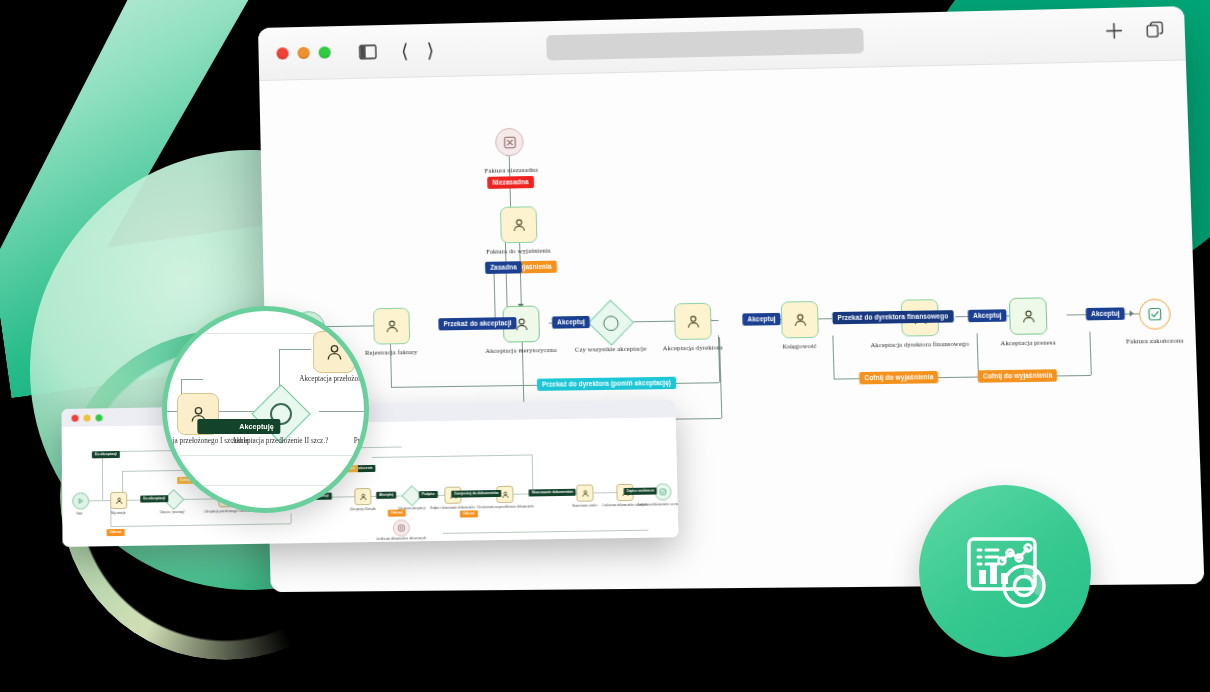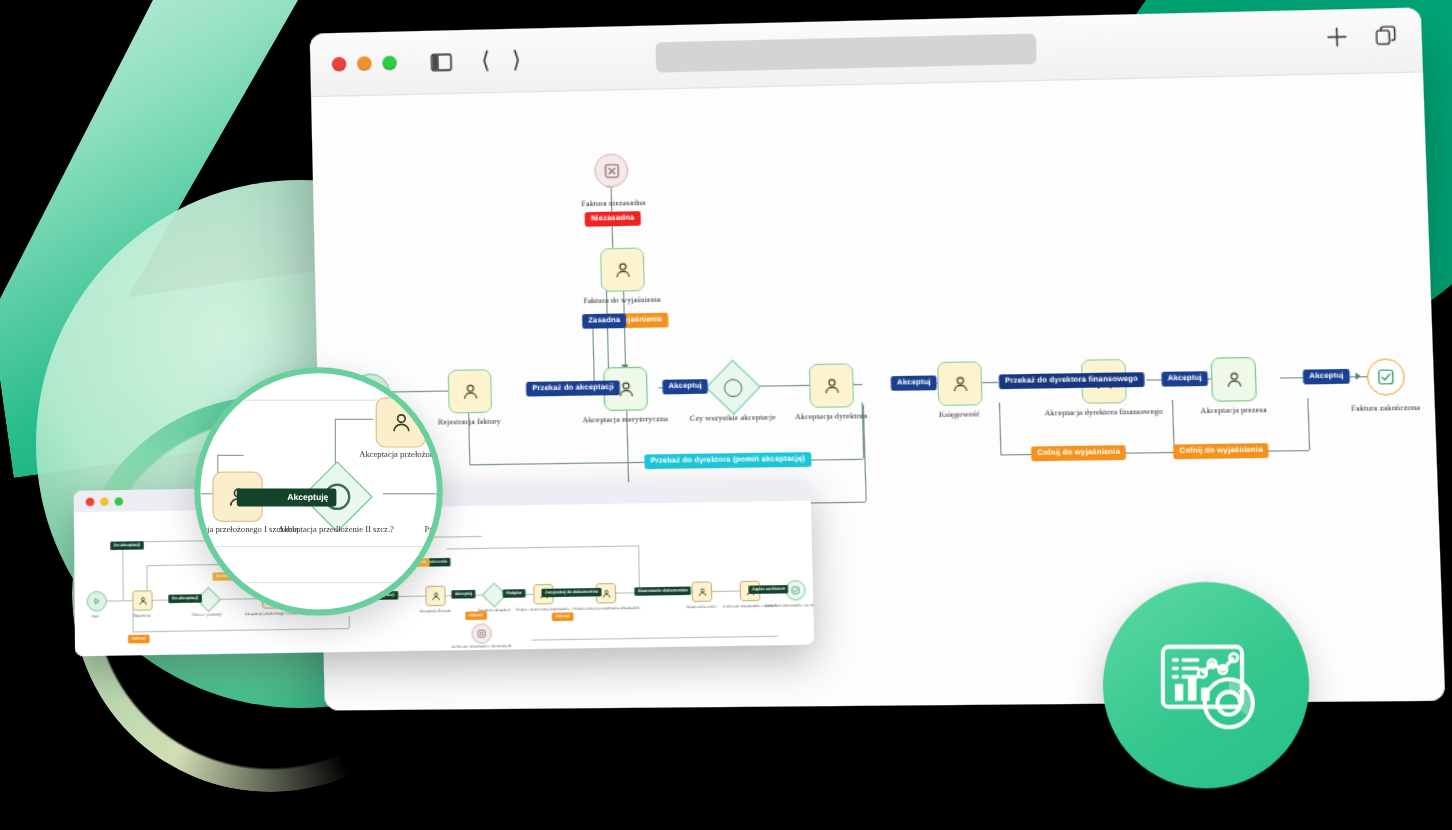--- a/index.html
+++ b/index.html
@@ -493,21 +493,21 @@
       <div class="m-lbl" style="left:113px;top:126px;">Akceptacja przedłożenie II szcz.?</div>
 
       <div class="m-node" style="left:146px;top:20px;">
         <svg width="19" height="19" viewBox="0 0 15 15">
             <circle cx="7.5" cy="4.6" r="2.5" fill="none" stroke="#3e3e28" stroke-width="1.1"></circle>
             <path d="M2.6 13c0-2.8 2.2-4.6 4.9-4.6S12.4 10.2 12.4 13" fill="none" stroke="#3e3e28" stroke-width="1.1"></path>
           </svg>
       </div>
       <div class="m-lbl" style="left:172px;top:64px;">Akceptacja przełożonego II</div>
 
-      <div class="m-chip" style="left:72px;top:96px;padding-left:42px;">Akceptuję</div>
+      <div class="m-chip" style="left:72px;top:108px;padding-left:42px;">Akceptuję</div>
       <div class="m-lbl" style="left:190px;top:126px;">Pr</div>
     </div>
   </div>
 
   <div class="badge">
     <svg width="96" height="96" viewBox="0 0 96 96">
       <rect x="12" y="16" width="66" height="50" rx="5" fill="none" stroke="#fff" stroke-width="3.4"></rect>
       <path d="M21 27h3M29 27h12M21 34h3M29 34h12M21 41h3M29 41h12" stroke="#fff" stroke-width="3" stroke-linecap="round"></path>
       <path d="M45 38 53 30 62 35 71 25" fill="none" stroke="#fff" stroke-width="3" stroke-linejoin="round"></path>
       <circle cx="45" cy="38" r="3.4" fill="none" stroke="#fff" stroke-width="2.6"></circle>

